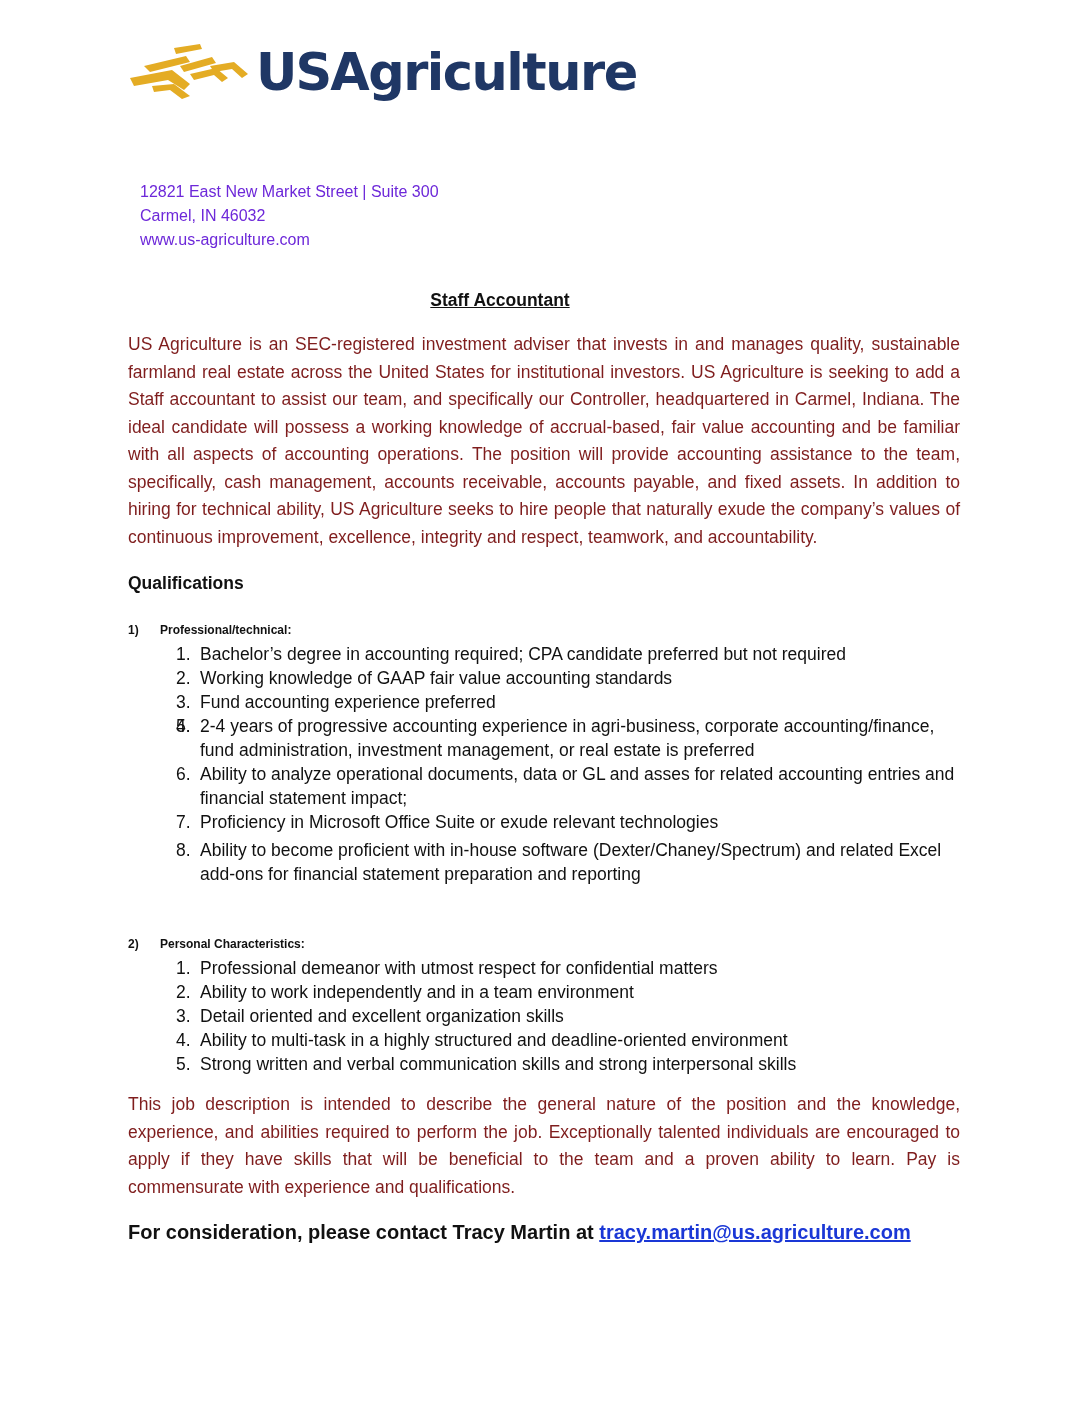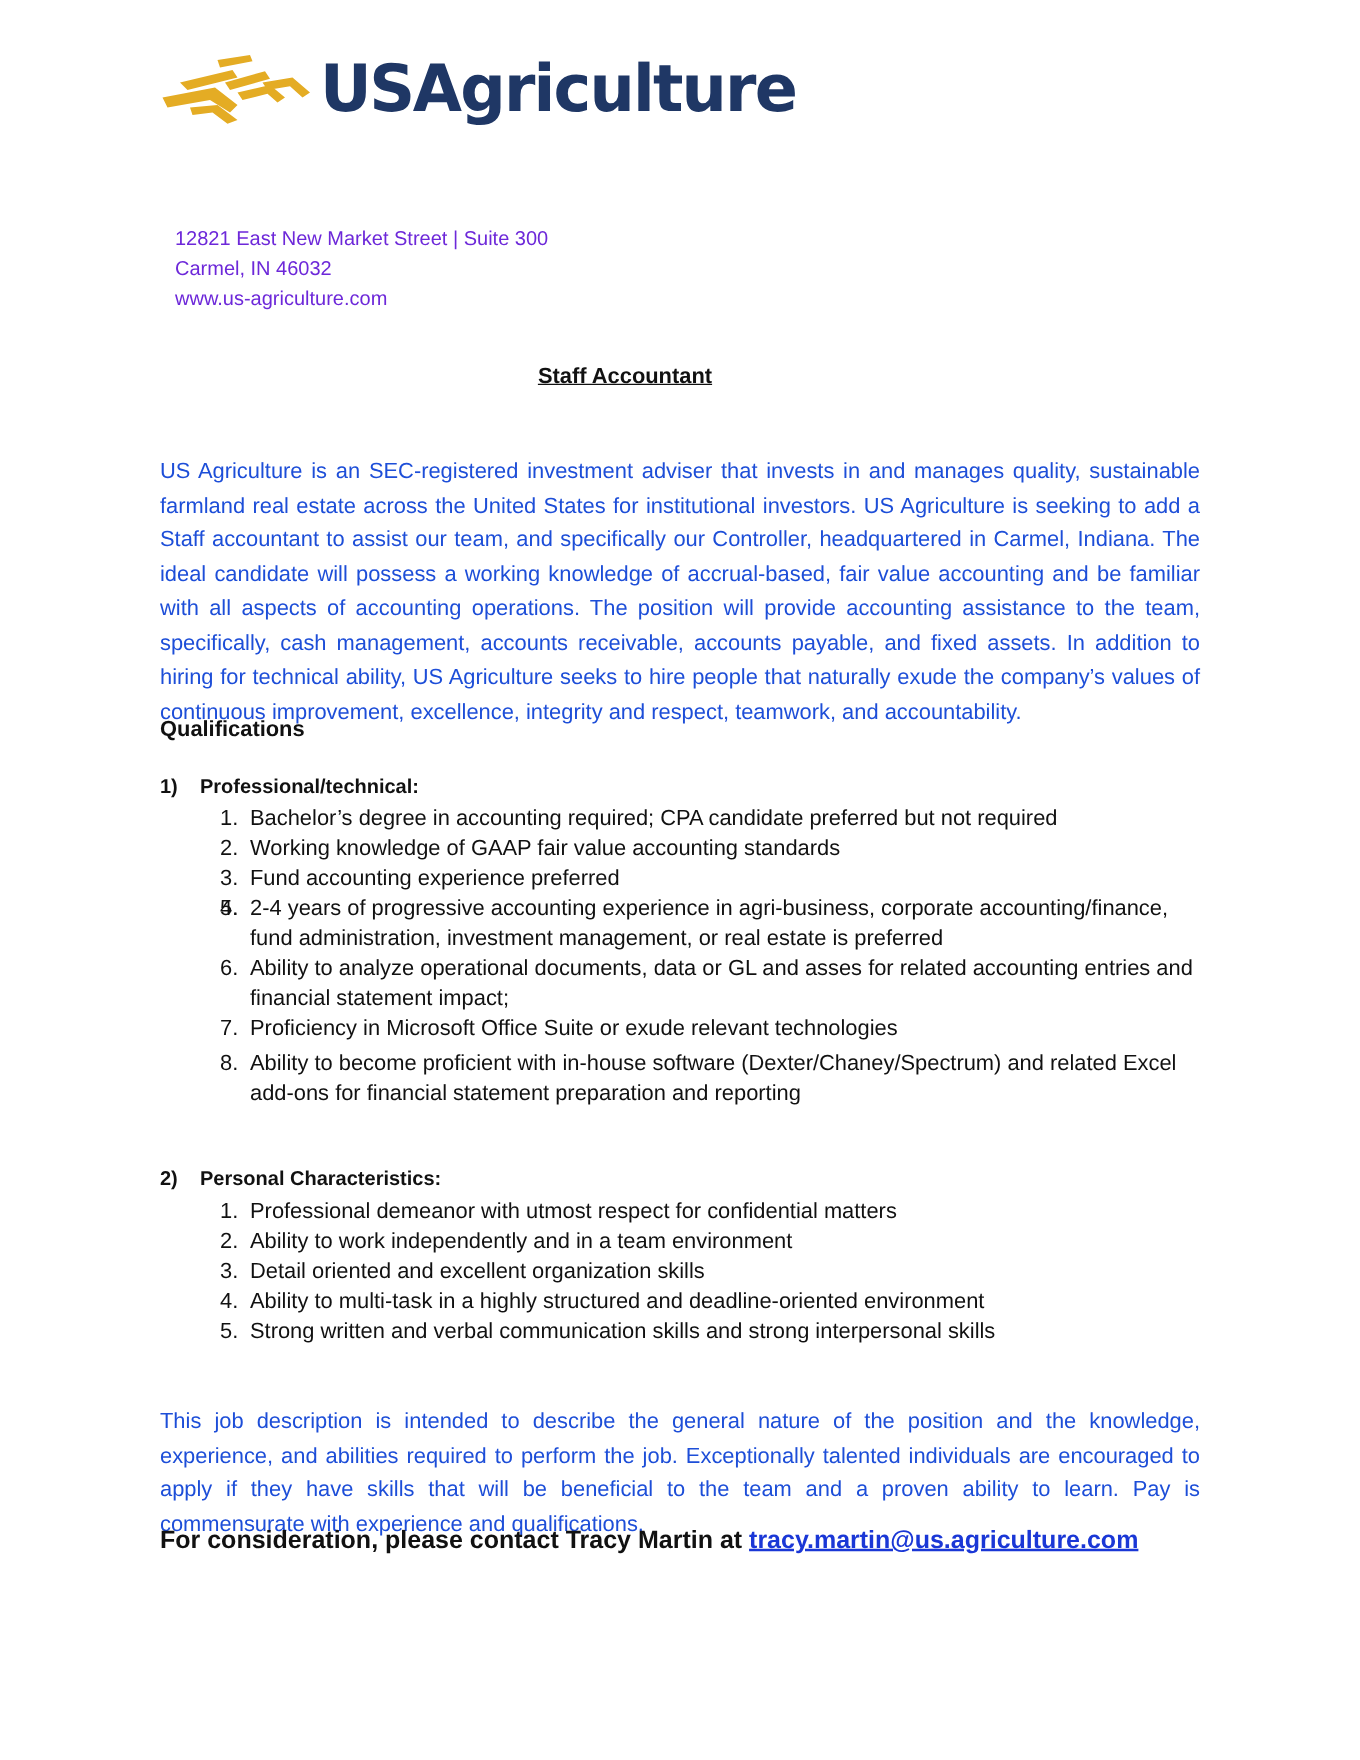--- a/index.html
+++ b/index.html
@@ -72,40 +72,39 @@
     }
 
     
     .para {
       position: absolute;
       left: 128px;
       width: 832px;
       font-size: 17.5px;
       line-height: 27.5px;
       text-align: justify;
-      color: #1d4ed8;
-      margin-top: 32px;
+      color: #7f1d1d;
     }
     .intro { top: 331px; }
     .closing { top: 1091px; }
 
     .section-heading {
       position: absolute;
       left: 128px;
       font-weight: bold;
       font-size: 17.5px;
       line-height: 22px;
     }
     .qual-heading { top: 572px; }
 
     .group-heading {
       position: absolute;
       left: 128px;
       font-weight: bold;
-      font-size: 16px;
+      font-size: 12px;
       line-height: 22px;
       white-space: nowrap;
     }
     .group-heading .num { display: inline-block; width: 32px; }
 
     .list {
       position: absolute;
       left: 176px;
       width: 780px;
       list-style: none;

